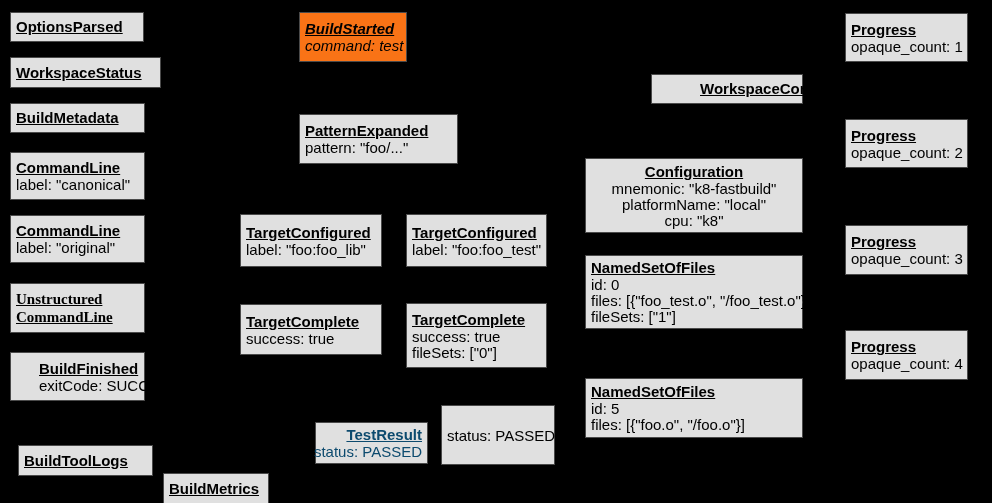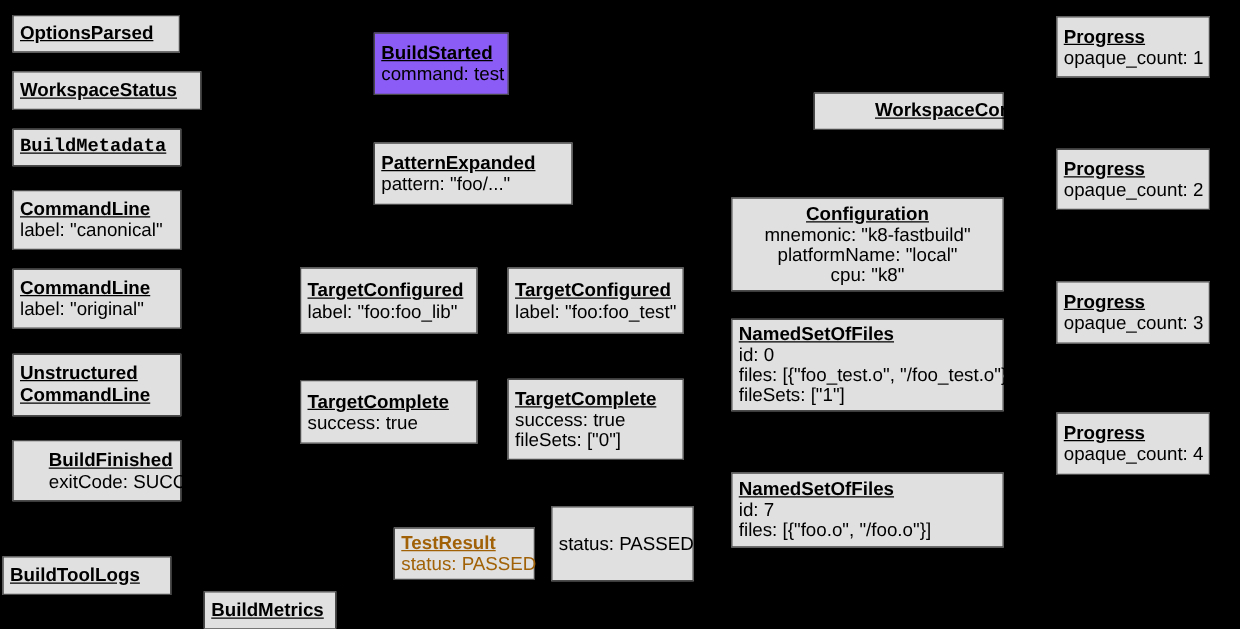--- a/index.html
+++ b/index.html
@@ -42,46 +42,46 @@
 </head>
 <body>
 
 <div class="canvas" style="background: rgb(0, 0, 0);">
     <div class="node" style="left: 10px; top: 12px; width: 134px; height: 30px; background: rgb(224, 224, 224); border-color: rgb(74, 74, 74); color: rgb(0, 0, 0);">
       <div class="node-title">OptionsParsed</div>
     </div>
     <div class="node" style="left: 10px; top: 57px; width: 151px; height: 31px; background: rgb(224, 224, 224); border-color: rgb(74, 74, 74); color: rgb(0, 0, 0);">
       <div class="node-title">WorkspaceStatus</div>
     </div>
-    <div class="node" style="left: 10px; top: 103px; width: 135px; height: 30px; background: rgb(224, 224, 224); border-color: rgb(74, 74, 74); color: rgb(0, 0, 0); font-family: Liberation Mono, monospace;">
+    <div class="node" style="left: 10px; top: 103px; width: 135px; height: 30px; background: rgb(224, 224, 224); border-color: rgb(74, 74, 74); color: rgb(0, 0, 0);">
       <div class="node-title">BuildMetadata</div>
     </div>
     <div class="node" style="left: 10px; top: 152px; width: 135px; height: 48px; background: rgb(224, 224, 224); border-color: rgb(74, 74, 74); color: rgb(0, 0, 0);">
       <div class="node-title">CommandLine</div>
       <div class="node-line">label: "canonical"</div>
     </div>
     <div class="node" style="left: 10px; top: 215px; width: 135px; height: 48px; background: rgb(224, 224, 224); border-color: rgb(74, 74, 74); color: rgb(0, 0, 0);">
       <div class="node-title">CommandLine</div>
       <div class="node-line">label: "original"</div>
     </div>
-    <div class="node" style="left: 10px; top: 283px; width: 135px; height: 50px; background: rgb(224, 224, 224); border-color: rgb(74, 74, 74); color: rgb(0, 0, 0);">
+    <div class="node" style="left: 10px; top: 283px; width: 135px; height: 50px; background: rgb(224, 224, 224); border-color: rgb(74, 74, 74); color: rgb(0, 0, 0); font-family: Liberation Serif, serif;">
       <div class="node-title">Unstructured
 CommandLine</div>
     </div>
     <div class="node" style="left: 10px; top: 352px; width: 135px; height: 49px; background: rgb(224, 224, 224); border-color: rgb(74, 74, 74); color: rgb(0, 0, 0); padding-left: 28px;">
       <div class="node-title">BuildFinished</div>
       <div class="node-line">exitCode: SUCCESS</div>
     </div>
-    <div class="node" style="left: 2px; top: 445px; width: 135px; height: 31px; background: rgb(224, 224, 224); border-color: rgb(74, 74, 74); color: rgb(0, 0, 0); justify-content: center;">
+    <div class="node" style="left: 18px; top: 445px; width: 135px; height: 31px; background: rgb(224, 224, 224); border-color: rgb(74, 74, 74); color: rgb(0, 0, 0); justify-content: center;">
       <div class="node-title">BuildToolLogs</div>
     </div>
     <div class="node" style="left: 163px; top: 445px; width: 106px; height: 31px; background: rgb(224, 224, 224); border-color: rgb(74, 74, 74); color: rgb(0, 0, 0); margin-top: 28px;">
       <div class="node-title">BuildMetrics</div>
     </div>
-    <div class="node" style="left: 299px; top: 26px; width: 108px; height: 50px; background: #8b5cf6; border-color: rgb(74, 74, 74); color: rgb(0, 0, 0);">
+    <div class="node" style="left: 299px; top: 12px; width: 108px; height: 50px; background: #f97316; border-color: rgb(74, 74, 74); color: rgb(0, 0, 0); font-style: italic;">
       <div class="node-title">BuildStarted</div>
       <div class="node-line">command: test</div>
     </div>
     <div class="node" style="left: 299px; top: 114px; width: 159px; height: 50px; background: rgb(224, 224, 224); border-color: rgb(74, 74, 74); color: rgb(0, 0, 0);">
       <div class="node-title">PatternExpanded</div>
       <div class="node-line">pattern: "foo/..."</div>
     </div>
     <div class="node" style="left: 240px; top: 214px; width: 142px; height: 53px; background: rgb(224, 224, 224); border-color: rgb(74, 74, 74); color: rgb(0, 0, 0);">
       <div class="node-title">TargetConfigured</div>
       <div class="node-line">label: "foo:foo_lib"</div>
@@ -92,21 +92,21 @@
     </div>
     <div class="node" style="left: 240px; top: 304px; width: 142px; height: 51px; background: rgb(224, 224, 224); border-color: rgb(74, 74, 74); color: rgb(0, 0, 0);">
       <div class="node-title">TargetComplete</div>
       <div class="node-line">success: true</div>
     </div>
     <div class="node" style="left: 406px; top: 303px; width: 141px; height: 65px; background: rgb(224, 224, 224); border-color: rgb(74, 74, 74); color: rgb(0, 0, 0);">
       <div class="node-title">TargetComplete</div>
       <div class="node-line">success: true</div>
       <div class="node-line">fileSets: ["0"]</div>
     </div>
-    <div class="node" style="left: 315px; top: 422px; width: 113px; height: 42px; background: rgb(224, 224, 224); border-color: rgb(74, 74, 74); color: #a16207;">
+    <div class="node" style="left: 315px; top: 422px; width: 113px; height: 42px; background: rgb(224, 224, 224); border-color: rgb(74, 74, 74); color: #0c4a6e; align-items: flex-end;">
       <div class="node-title">TestResult</div>
       <div class="node-line">status: PASSED</div>
     </div>
     <div class="node" style="left: 441px; top: 405px; width: 114px; height: 60px; background: rgb(224, 224, 224); border-color: rgb(74, 74, 74); color: rgb(0, 0, 0); gap: 25px;">
       <div class="node-title">TestSummary</div>
       <div class="node-line">status: PASSED</div>
       <div class="node-line">runs: 1</div>
     </div>
     <div class="node" style="left: 651px; top: 74px; width: 152px; height: 30px; background: rgb(224, 224, 224); border-color: rgb(74, 74, 74); color: rgb(0, 0, 0); padding-left: 48px;">
       <div class="node-title">WorkspaceConfig</div>
@@ -118,21 +118,21 @@
       <div class="node-line">cpu: "k8"</div>
     </div>
     <div class="node" style="left: 585px; top: 255px; width: 218px; height: 74px; background: rgb(224, 224, 224); border-color: rgb(74, 74, 74); color: rgb(0, 0, 0);">
       <div class="node-title">NamedSetOfFiles</div>
       <div class="node-line">id: 0</div>
       <div class="node-line">files: [{"foo_test.o", "/foo_test.o"}]</div>
       <div class="node-line">fileSets: ["1"]</div>
     </div>
     <div class="node" style="left: 585px; top: 378px; width: 218px; height: 60px; background: rgb(224, 224, 224); border-color: rgb(74, 74, 74); color: rgb(0, 0, 0);">
       <div class="node-title">NamedSetOfFiles</div>
-      <div class="node-line">id: 7</div>
+      <div class="node-line">id: 5</div>
       <div class="node-line">files: [{"foo.o", "/foo.o"}]</div>
     </div>
     <div class="node" style="left: 845px; top: 13px; width: 123px; height: 49px; background: rgb(224, 224, 224); border-color: rgb(74, 74, 74); color: rgb(0, 0, 0);">
       <div class="node-title">Progress</div>
       <div class="node-line">opaque_count: 1</div>
     </div>
     <div class="node" style="left: 845px; top: 119px; width: 123px; height: 49px; background: rgb(224, 224, 224); border-color: rgb(74, 74, 74); color: rgb(0, 0, 0);">
       <div class="node-title">Progress</div>
       <div class="node-line">opaque_count: 2</div>
     </div>

